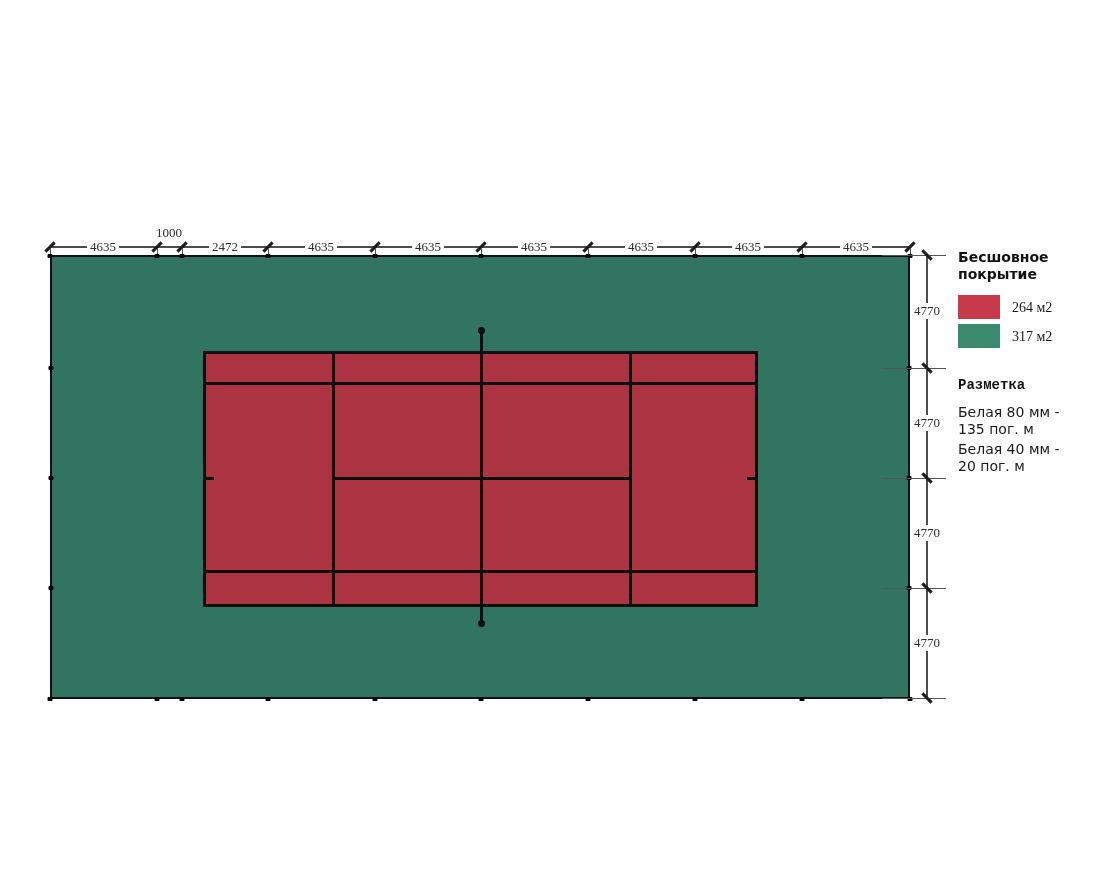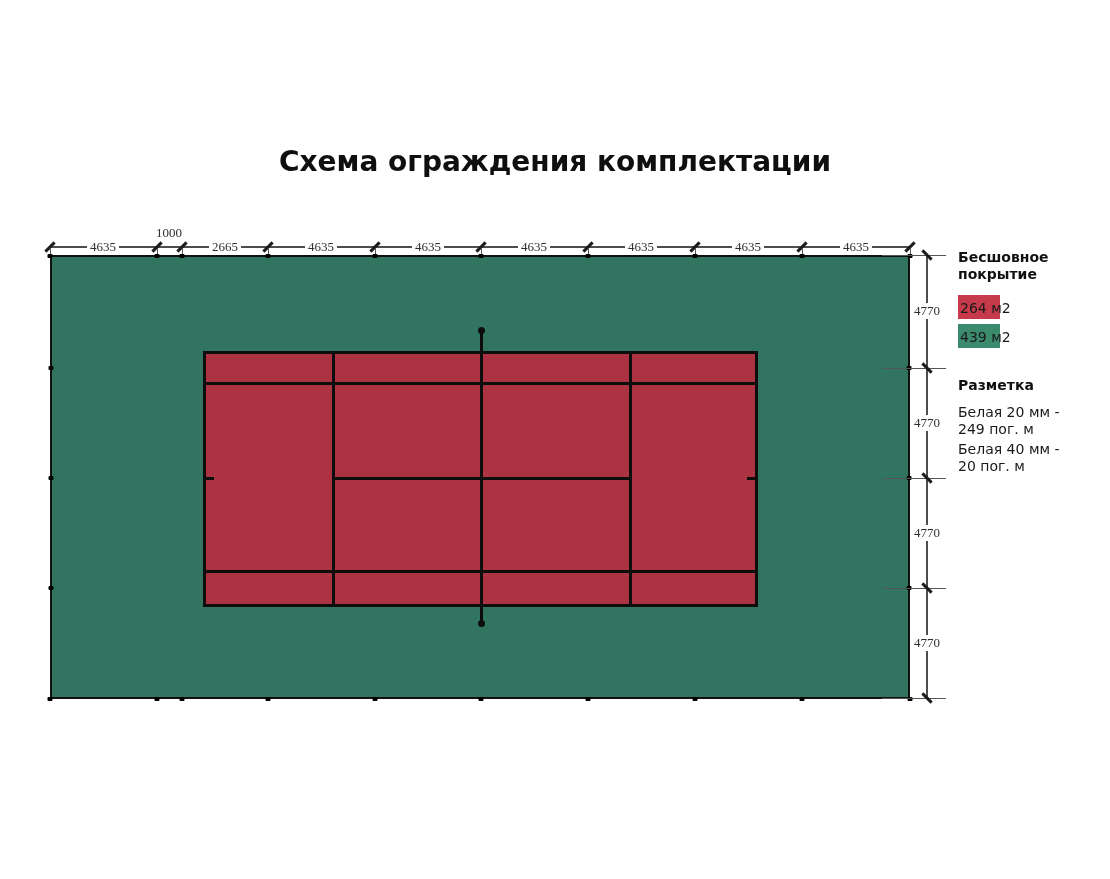--- a/index.html
+++ b/index.html
@@ -58,34 +58,33 @@
   .stub{position:absolute;width:1px;height:9px;background:#555;}
   .connector{position:absolute;left:882px;width:64px;height:1px;background:#555;}
   .post{position:absolute;width:5px;height:4px;background:#000;border-radius:1px;transform:translate(-50%,-50%);}
   
   .legend-title{
     position:absolute;left:958px;width:125px;
     font-weight:bold;font-size:14px;line-height:17px;color:#111;
   }
   .swatch{position:absolute;left:958px;width:42px;height:24px;}
   .legend-val{
-    position:absolute;left:960px;font-size:14px;color:#1a1a1a;white-space:nowrap;
+    position:absolute;left:1012px;font-size:14px;color:#1a1a1a;white-space:nowrap;font-family:Liberation Serif, serif;
   }
   .legend-item{
     position:absolute;left:958px;width:130px;
     font-size:14px;line-height:17px;color:#1a1a1a;
   }
 </style>
 </head>
 <body>
 
 <div class="page">
 
   <div class="title">
-    <div>Схема ограждения комплектации</div>
   </div>
 
   <div class="field" style="background: rgb(49, 117, 97);"></div>
 
   <div class="court" style="background: rgb(171, 51, 66);">
     <div class="cline" style="left:0;right:0;top:28px;height:3px;"></div>
     <div class="cline" style="left:0;right:0;top:216px;height:3px;"></div>
     <div class="cline" style="left:126px;top:0;bottom:0;width:3px;"></div>
     <div class="cline" style="left:423px;top:0;bottom:0;width:3px;"></div>
     <div class="cline" style="left:126px;width:300px;top:123px;height:3px;"></div>
@@ -95,21 +94,21 @@
 
   <div class="net"></div>
   <div class="net-dot" style="top:327px;"></div>
   <div class="net-dot" style="top:620px;"></div>
 
   <div class="dim-line-top"></div>
   <div class="dim-line-right"></div>
 
   <div class="dim-label top" style="left:103px;">4635</div>
   <div class="dim-label top raised" style="left:169px;">1000</div>
-  <div class="dim-label top" style="left:225px;">2665</div>
+  <div class="dim-label top" style="left:225px;">2472</div>
   <div class="dim-label top" style="left:321px;">4635</div>
   <div class="dim-label top" style="left:428px;">4635</div>
   <div class="dim-label top" style="left:534px;">4635</div>
   <div class="dim-label top" style="left:641px;">4635</div>
   <div class="dim-label top" style="left:748px;">4635</div>
   <div class="dim-label top" style="left:856px;">4635</div>
 
   <div class="dim-label right" style="left:927px;top:311px;">4770</div>
   <div class="dim-label right" style="left:927px;top:423px;">4770</div>
   <div class="dim-label right" style="left:927px;top:533px;">4770</div>
@@ -173,26 +172,26 @@
       <div class="connector" style="top: 698px;"></div>
       <div class="tick t-right" style="left: 927px; top: 698px; position: absolute;"></div>
     </div>
 
   <div class="legend-title" style="top:249px;">Бесшовное покрытие</div>
 
   <div class="swatch" style="top: 295px; background: rgb(198, 58, 75);"></div>
   <div class="legend-val" style="top:300px;">264 м2</div>
 
   <div class="swatch" style="top: 324px; background: rgb(59, 138, 109);"></div>
-  <div class="legend-val" style="top:329px;">439 м2</div>
+  <div class="legend-val" style="top:329px;">317 м2</div>
 
-  <div class="legend-title" style="top:377px;">Разметка</div>
+  <div class="legend-title" style="top:377px;font-family:Liberation Mono, monospace;">Разметка</div>
 
   <div class="legend-item" style="top:404px;">
-    <div>Белая 20 мм -</div>
-    <div>249 пог. м</div>
+    <div>Белая 80 мм -</div>
+    <div>135 пог. м</div>
   </div>
   <div class="legend-item" style="top:441px;">
     <div>Белая 40 мм -</div>
     <div>20 пог. м</div>
   </div>
 
 </div>
 
 </body></html>

